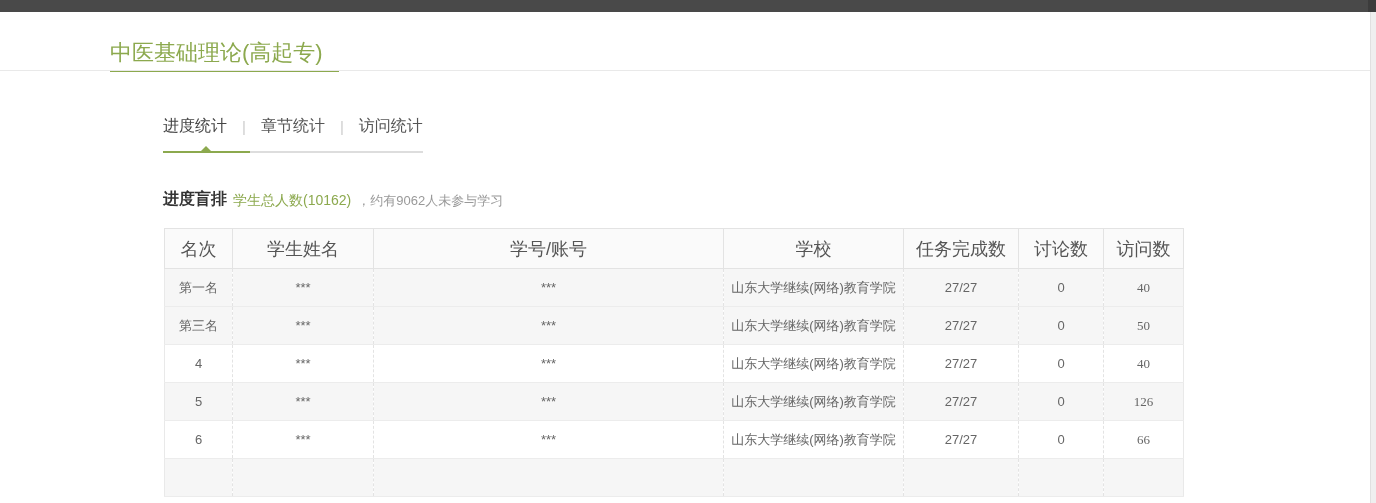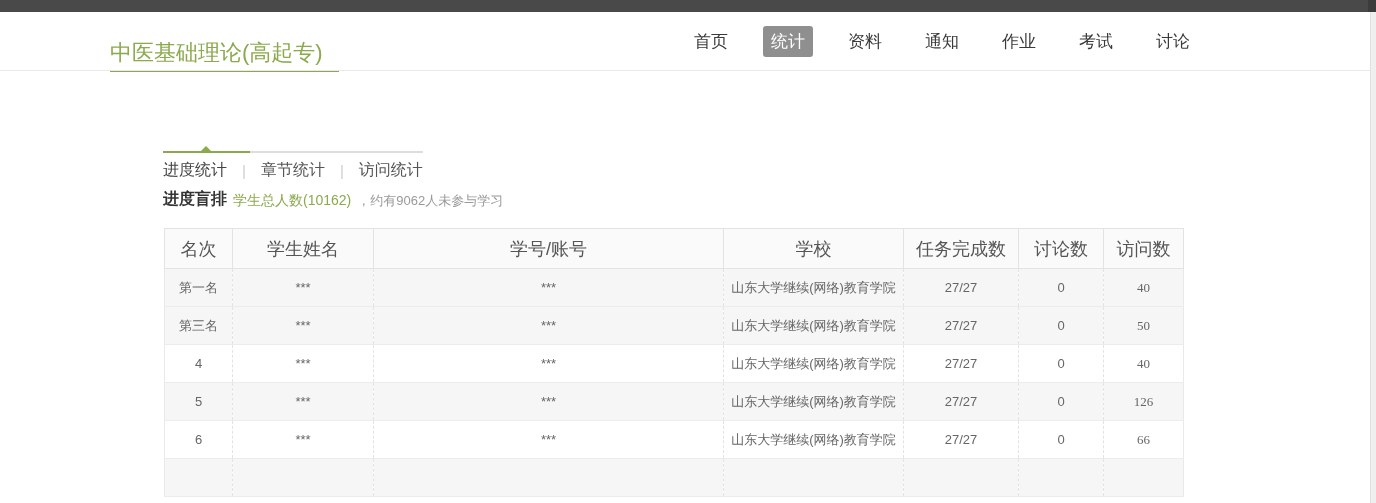--- a/index.html
+++ b/index.html
@@ -25,21 +25,21 @@
   .course-title{position:absolute;left:110px;top:14px;font-size:22px;color:var(--green);
     text-decoration:none;border-bottom:1px solid var(--green);padding:0 16px 3px 0;cursor:pointer;margin-top:12px;}
 
   .main-nav{position:absolute;right:178px;top:0;height:59px;display:flex;align-items:center;gap:27px;}
   .nav-item{font-size:17px;color:#3a3a3a;cursor:pointer;padding:4px 8px;border-radius:3px;white-space:nowrap;}
   .nav-item.active{background:var(--nav-active);color:#ffffff;}
 
   .scroll-strip{position:absolute;right:0;top:12px;width:6px;height:491px;background:#efefef;
     border-left:1px solid #e0e0e0;}
 
-  .tabs{position:absolute;left:163px;top:116px;display:flex;align-items:center;gap:15px;margin-top:44px;}
+  .tabs{position:absolute;left:163px;top:116px;display:flex;align-items:center;gap:15px;}
   .tab{font-size:16px;color:#555555;cursor:pointer;white-space:nowrap;}
   .tab.active{color:#444444;}
   .tab-sep{color:#cccccc;font-size:15px;}
   .tab-track{position:absolute;left:163px;top:151px;width:260px;height:2px;background:#dddddd;}
   .tab-active-bar{position:absolute;left:0;top:0;width:87px;height:2px;background:var(--green);}
   .tab-caret{position:absolute;left:38px;top:-5px;width:0;height:0;
     border-left:5px solid transparent;border-right:5px solid transparent;
     border-bottom:5px solid var(--green);}
 
   .section-head{position:absolute;left:163px;top:189px;display:flex;align-items:flex-end;gap:6px;white-space:nowrap;}
@@ -62,29 +62,20 @@
 </style>
 </head>
 <body>
 
 <div class="topbar">
   <div class="topbar-corner"></div>
 </div>
 
 <div class="site-header">
   <a class="course-title">中医基础理论(高起专)</a>
-  <nav class="main-nav" id="main-nav">
-      <span class="nav-item">首页</span>
-      <span class="nav-item active">统计</span>
-      <span class="nav-item">资料</span>
-      <span class="nav-item">通知</span>
-      <span class="nav-item">作业</span>
-      <span class="nav-item">考试</span>
-      <span class="nav-item">讨论</span>
-    </nav>
 </div>
 
 <div class="scroll-strip"></div>
 
 <div class="tabs" id="tabs">
     <span class="tab active">进度统计</span>
     <span class="tab-sep">|</span>
     <span class="tab">章节统计</span>
     <span class="tab-sep">|</span>
     <span class="tab">访问统计</span>

